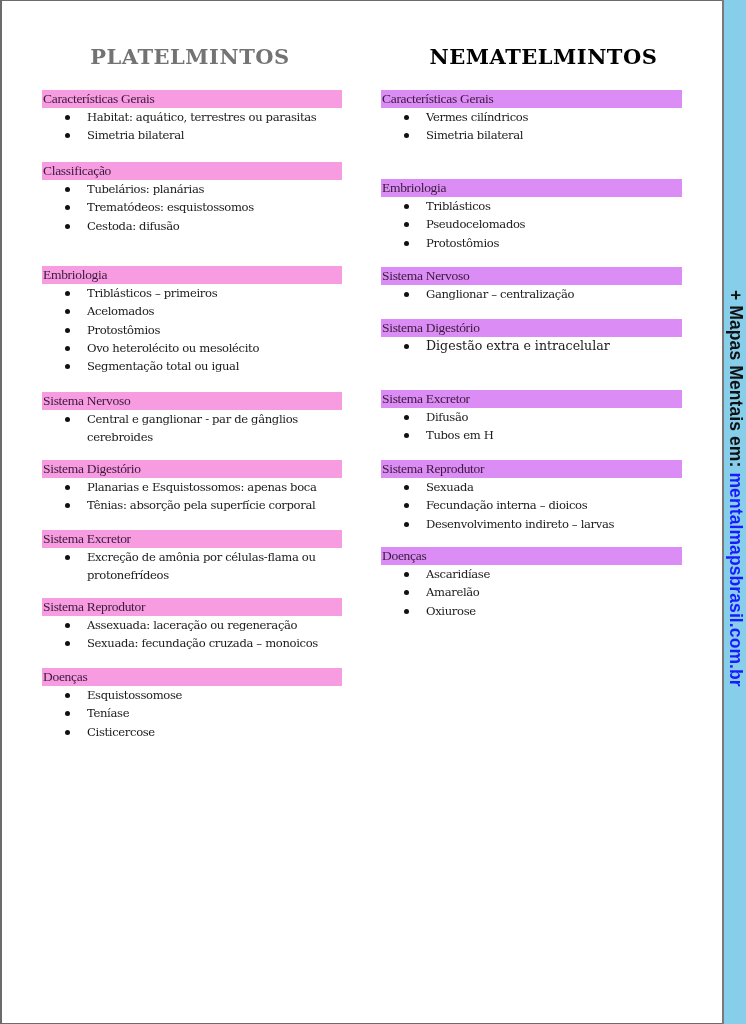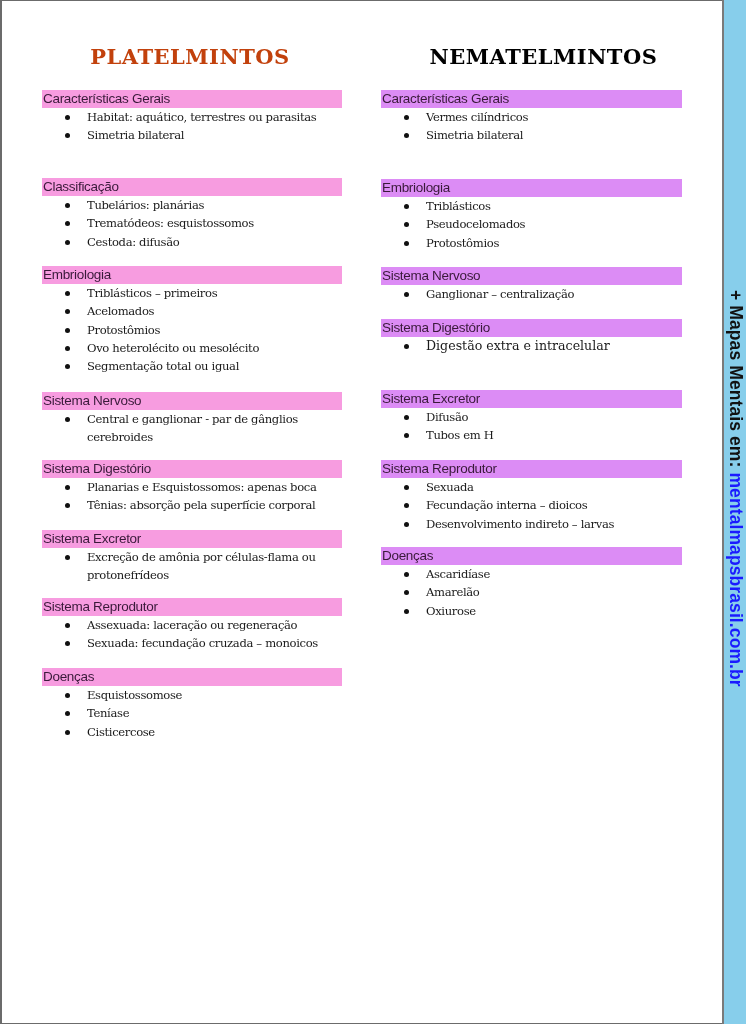--- a/index.html
+++ b/index.html
@@ -26,27 +26,27 @@
     color: #111; letter-spacing: 0.1px;
   }
   .side-text .url { color: #1a1aff; }
   .col { position: absolute; top: 0; }
   .col.left { left: 42px; width: 300px; }
   .col.right { left: 381px; width: 301px; }
   .title {
     position: absolute; top: 44px; width: 100%; text-align: center;
     font-family: "DejaVu Serif", serif; font-weight: bold; font-size: 21px; letter-spacing: 0.5px;
   }
-  .left .title { color: #c2410c; left: -2px; }
+  .left .title { color: #737373; left: -2px; }
   .right .title { color: #000000; left: 12px; }
   .section { position: absolute; left: 0; width: 100%; }
   .hdr {
     height: 18px; line-height: 18px; font-size: 13.5px; color: #3a1a3a;
     padding-left: 1px; white-space: nowrap;
-    font-family: Liberation Sans, sans-serif; letter-spacing: -0.3px;
+    font-family: Liberation Serif, serif; letter-spacing: -0.3px;
   }
   .left .hdr { background: #f79ce0; }
   .right .hdr { background: #dc8cf5; }
   ul { list-style: none; margin: 0; padding: 0; }
   li {
     position: relative; padding-left: 45px; font-size: 11.6px; line-height: 18.3px; color: #1a1a1a;
     font-family: "DejaVu Serif", serif; letter-spacing: -0.35px; white-space: nowrap;
   }
   li.wrap { white-space: normal; width: 236px; }
   li.sans { font-size: 12.6px; letter-spacing: 0px; }
@@ -64,21 +64,21 @@
   <div class="title">PLATELMINTOS</div>
 
   <div class="section" style="top:90px">
     <div class="hdr">Características Gerais</div>
     <ul>
       <li><span class="bullet"></span><span>Habitat: aquático, terrestres ou parasitas</span></li>
       <li><span class="bullet"></span><span>Simetria bilateral</span></li>
     </ul>
   </div>
 
-  <div class="section" style="top:178px">
+  <div class="section" style="top:162px">
     <div class="hdr">Classificação</div>
     <ul>
       <li><span class="bullet"></span><span>Tubelários: planárias</span></li>
       <li><span class="bullet"></span><span>Trematódeos: esquistossomos</span></li>
       <li><span class="bullet"></span><span>Cestoda: difusão</span></li>
     </ul>
   </div>
 
   <div class="section" style="top:266px">
     <div class="hdr">Embriologia</div>

